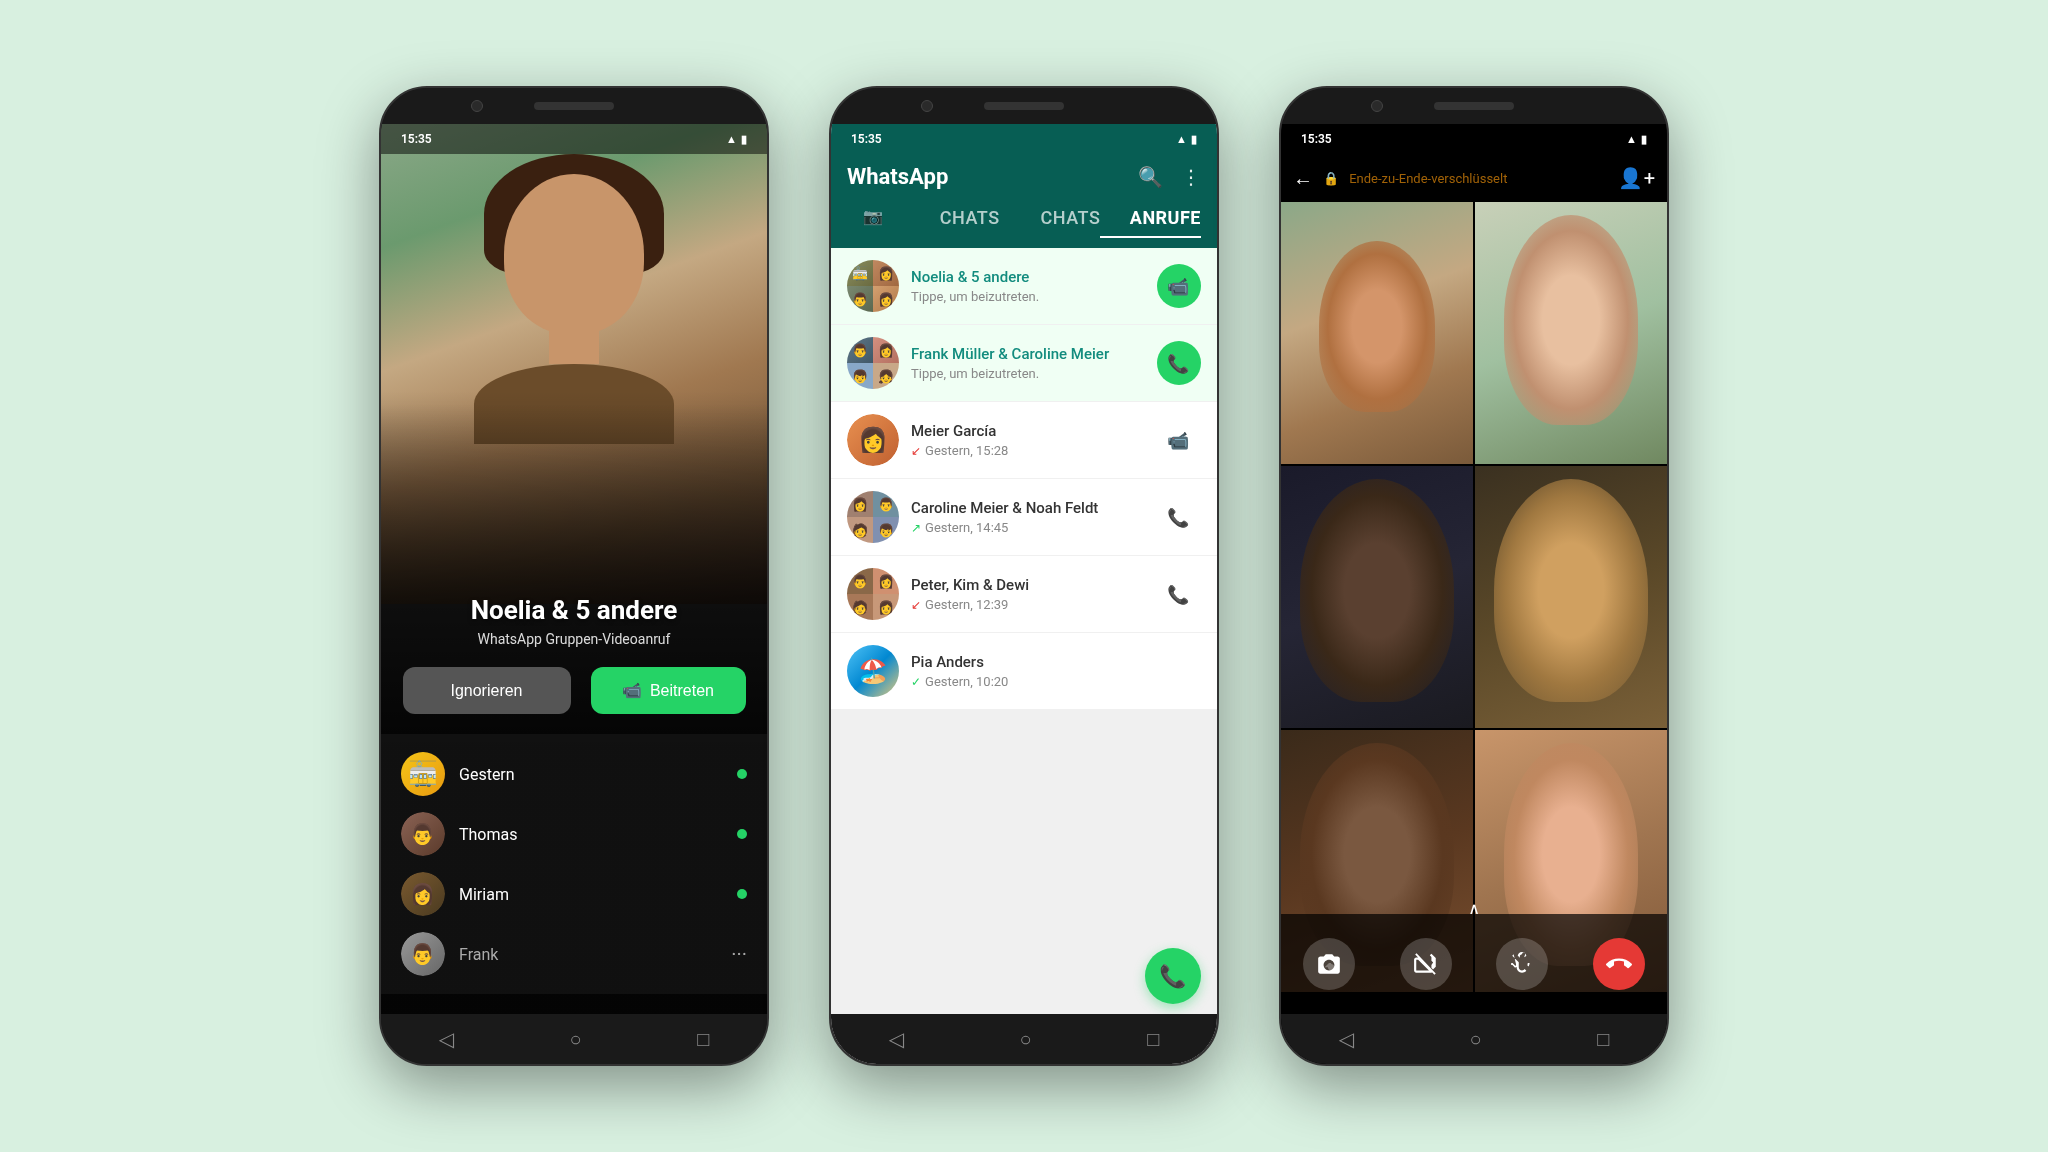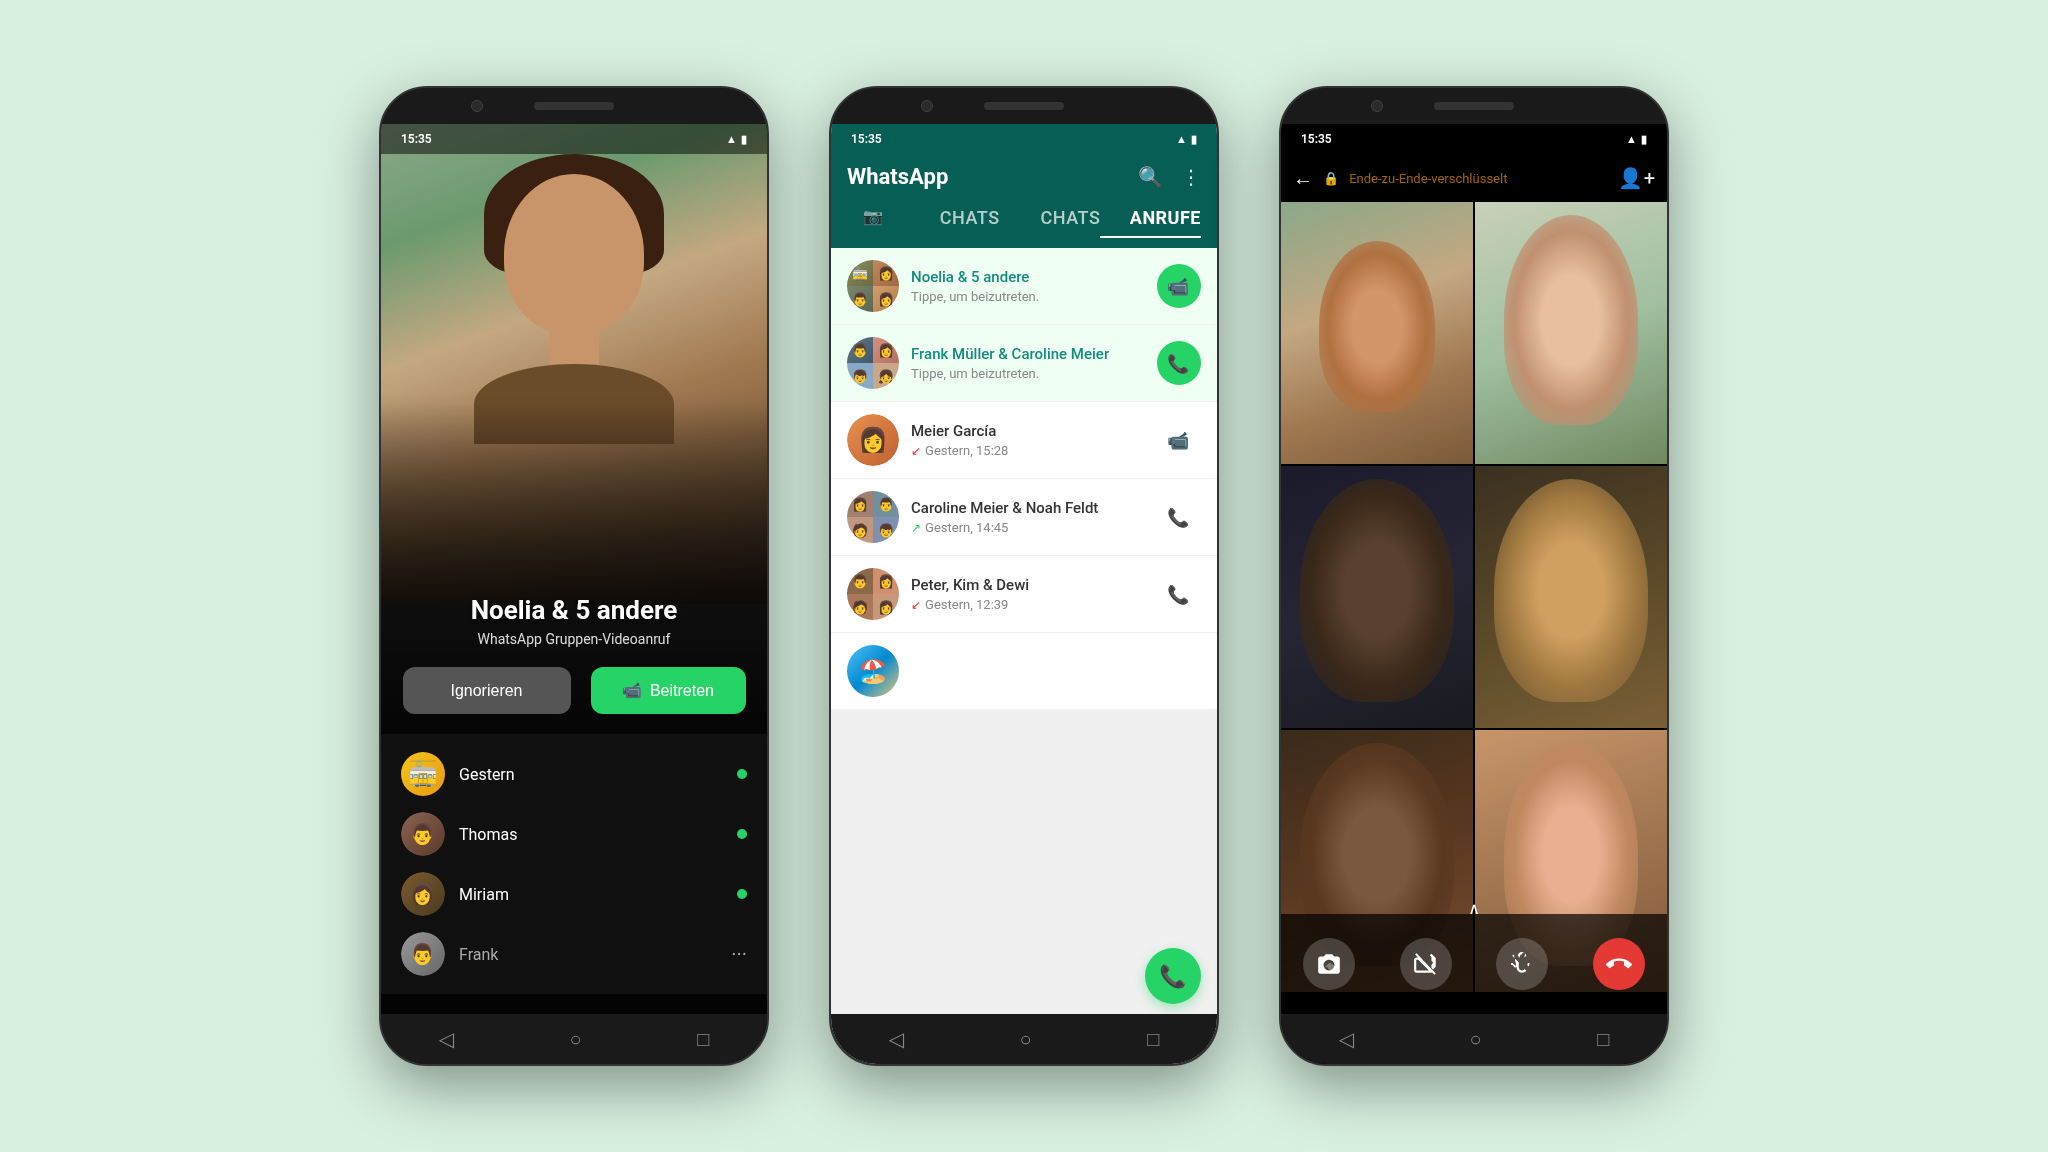--- a/index.html
+++ b/index.html
@@ -739,20 +739,27 @@
           </div>
           <div class="call-item-action" style="background:transparent;">
             <span class="phone-icon-green">📞</span>
           </div>
         </div>
 
         <div class="call-item">
           <div class="call-item-avatar">
             <div class="beach-avatar">🏖️</div>
           </div>
+          <div class="call-item-info">
+            <div class="call-item-name normal">Pia Anders</div>
+            <div class="call-item-sub">
+              <span class="outgoing-arrow">✓</span>
+              Gestern, 10:20
+            </div>
+          </div>
         </div>
       </div>
 
       <div class="fab">
         <span>📞</span>
       </div>
 
       <div class="nav-bar" style="position:absolute;bottom:0;left:0;right:0;">
         <span class="nav-icon">◁</span>
         <span class="nav-icon">○</span>

